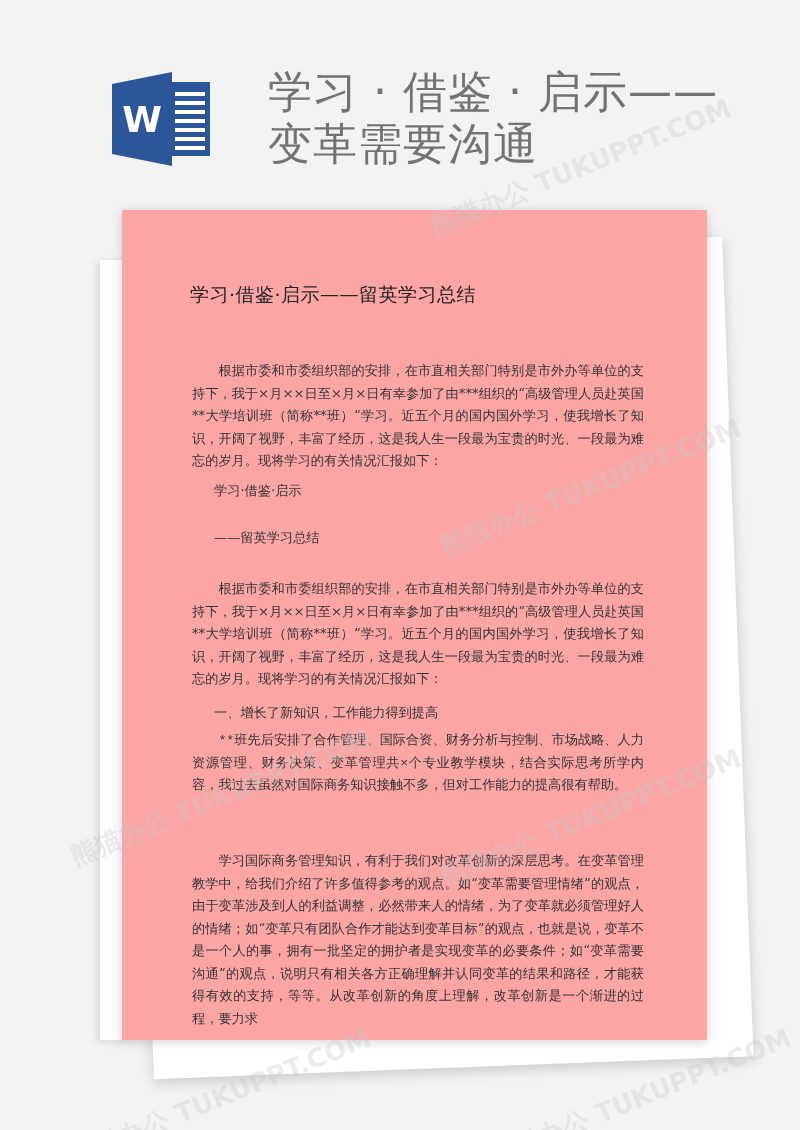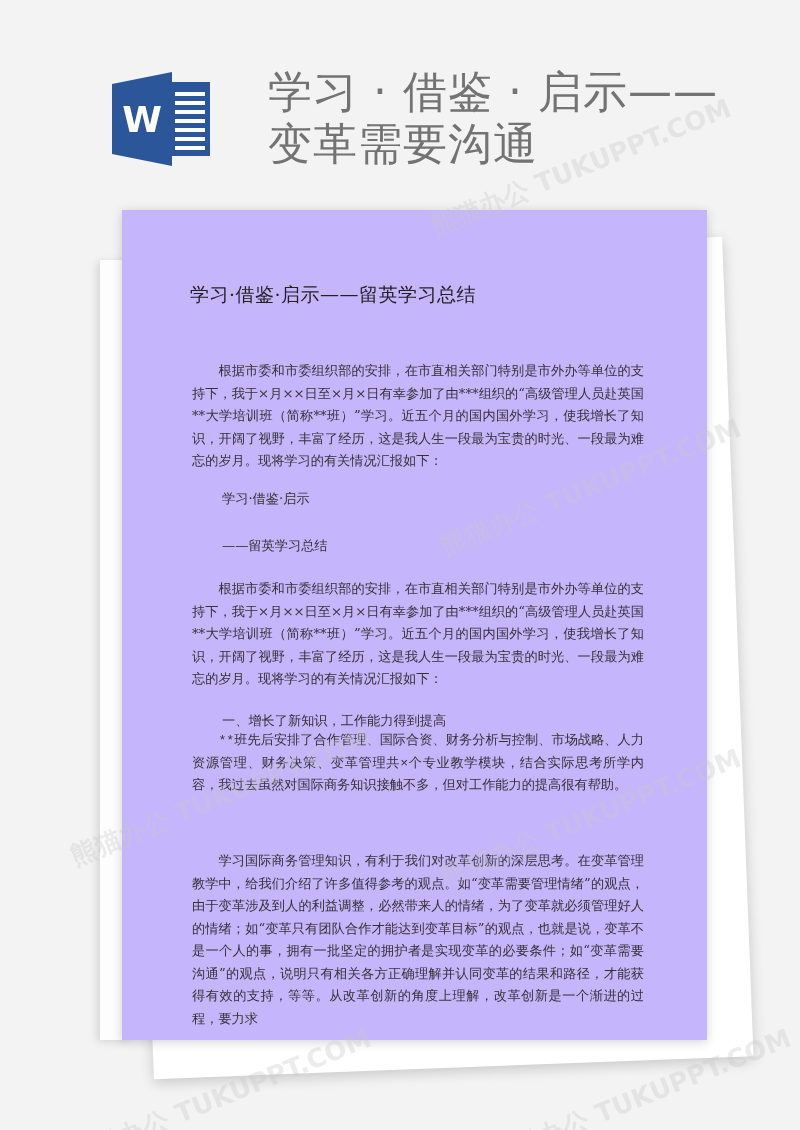--- a/index.html
+++ b/index.html
@@ -24,36 +24,36 @@
     transform-origin: 50% 50%;
     box-shadow: 0 4px 14px rgba(0,0,0,0.18);
   }
   .paper-back2 {
     position:absolute; left:100px; top:260px; width:30px; height:780px;
     background:#fdfdfd;
     box-shadow: -3px 2px 8px rgba(0,0,0,0.12);
   }
   .page {
     position:absolute; left:122px; top:210px; width:585px; height:830px;
-    background:#c4b5fd;
+    background:#fca5a5;
     box-shadow: 0 2px 10px rgba(0,0,0,0.18);
     color:#333;
   }
   .doc-title {
     position:absolute; left:68px; top:72px;
     font-size:19px; color:#222; margin:0; font-weight:normal;
     letter-spacing:0.5px;
   }
   .para {
     position:absolute; left:66px; width:452px;
     font-size:13.2px; line-height:22.5px; text-indent:2em;
     text-align:justify; margin:4px; color:#333;
   }
   .subline {
-    position:absolute; left:92px; font-size:13.2px; color:#333; margin:8px;
+    position:absolute; left:92px; font-size:13.2px; color:#333; margin:0;
   }
   .watermark {
     position:absolute; color:rgba(200,200,200,0.35);
     font-family:"DejaVu Sans", sans-serif; font-size:26px; font-weight:bold;
     transform: rotate(-22deg); white-space:nowrap; pointer-events:none;
   }
 </style>
 </head>
 <body>
 

